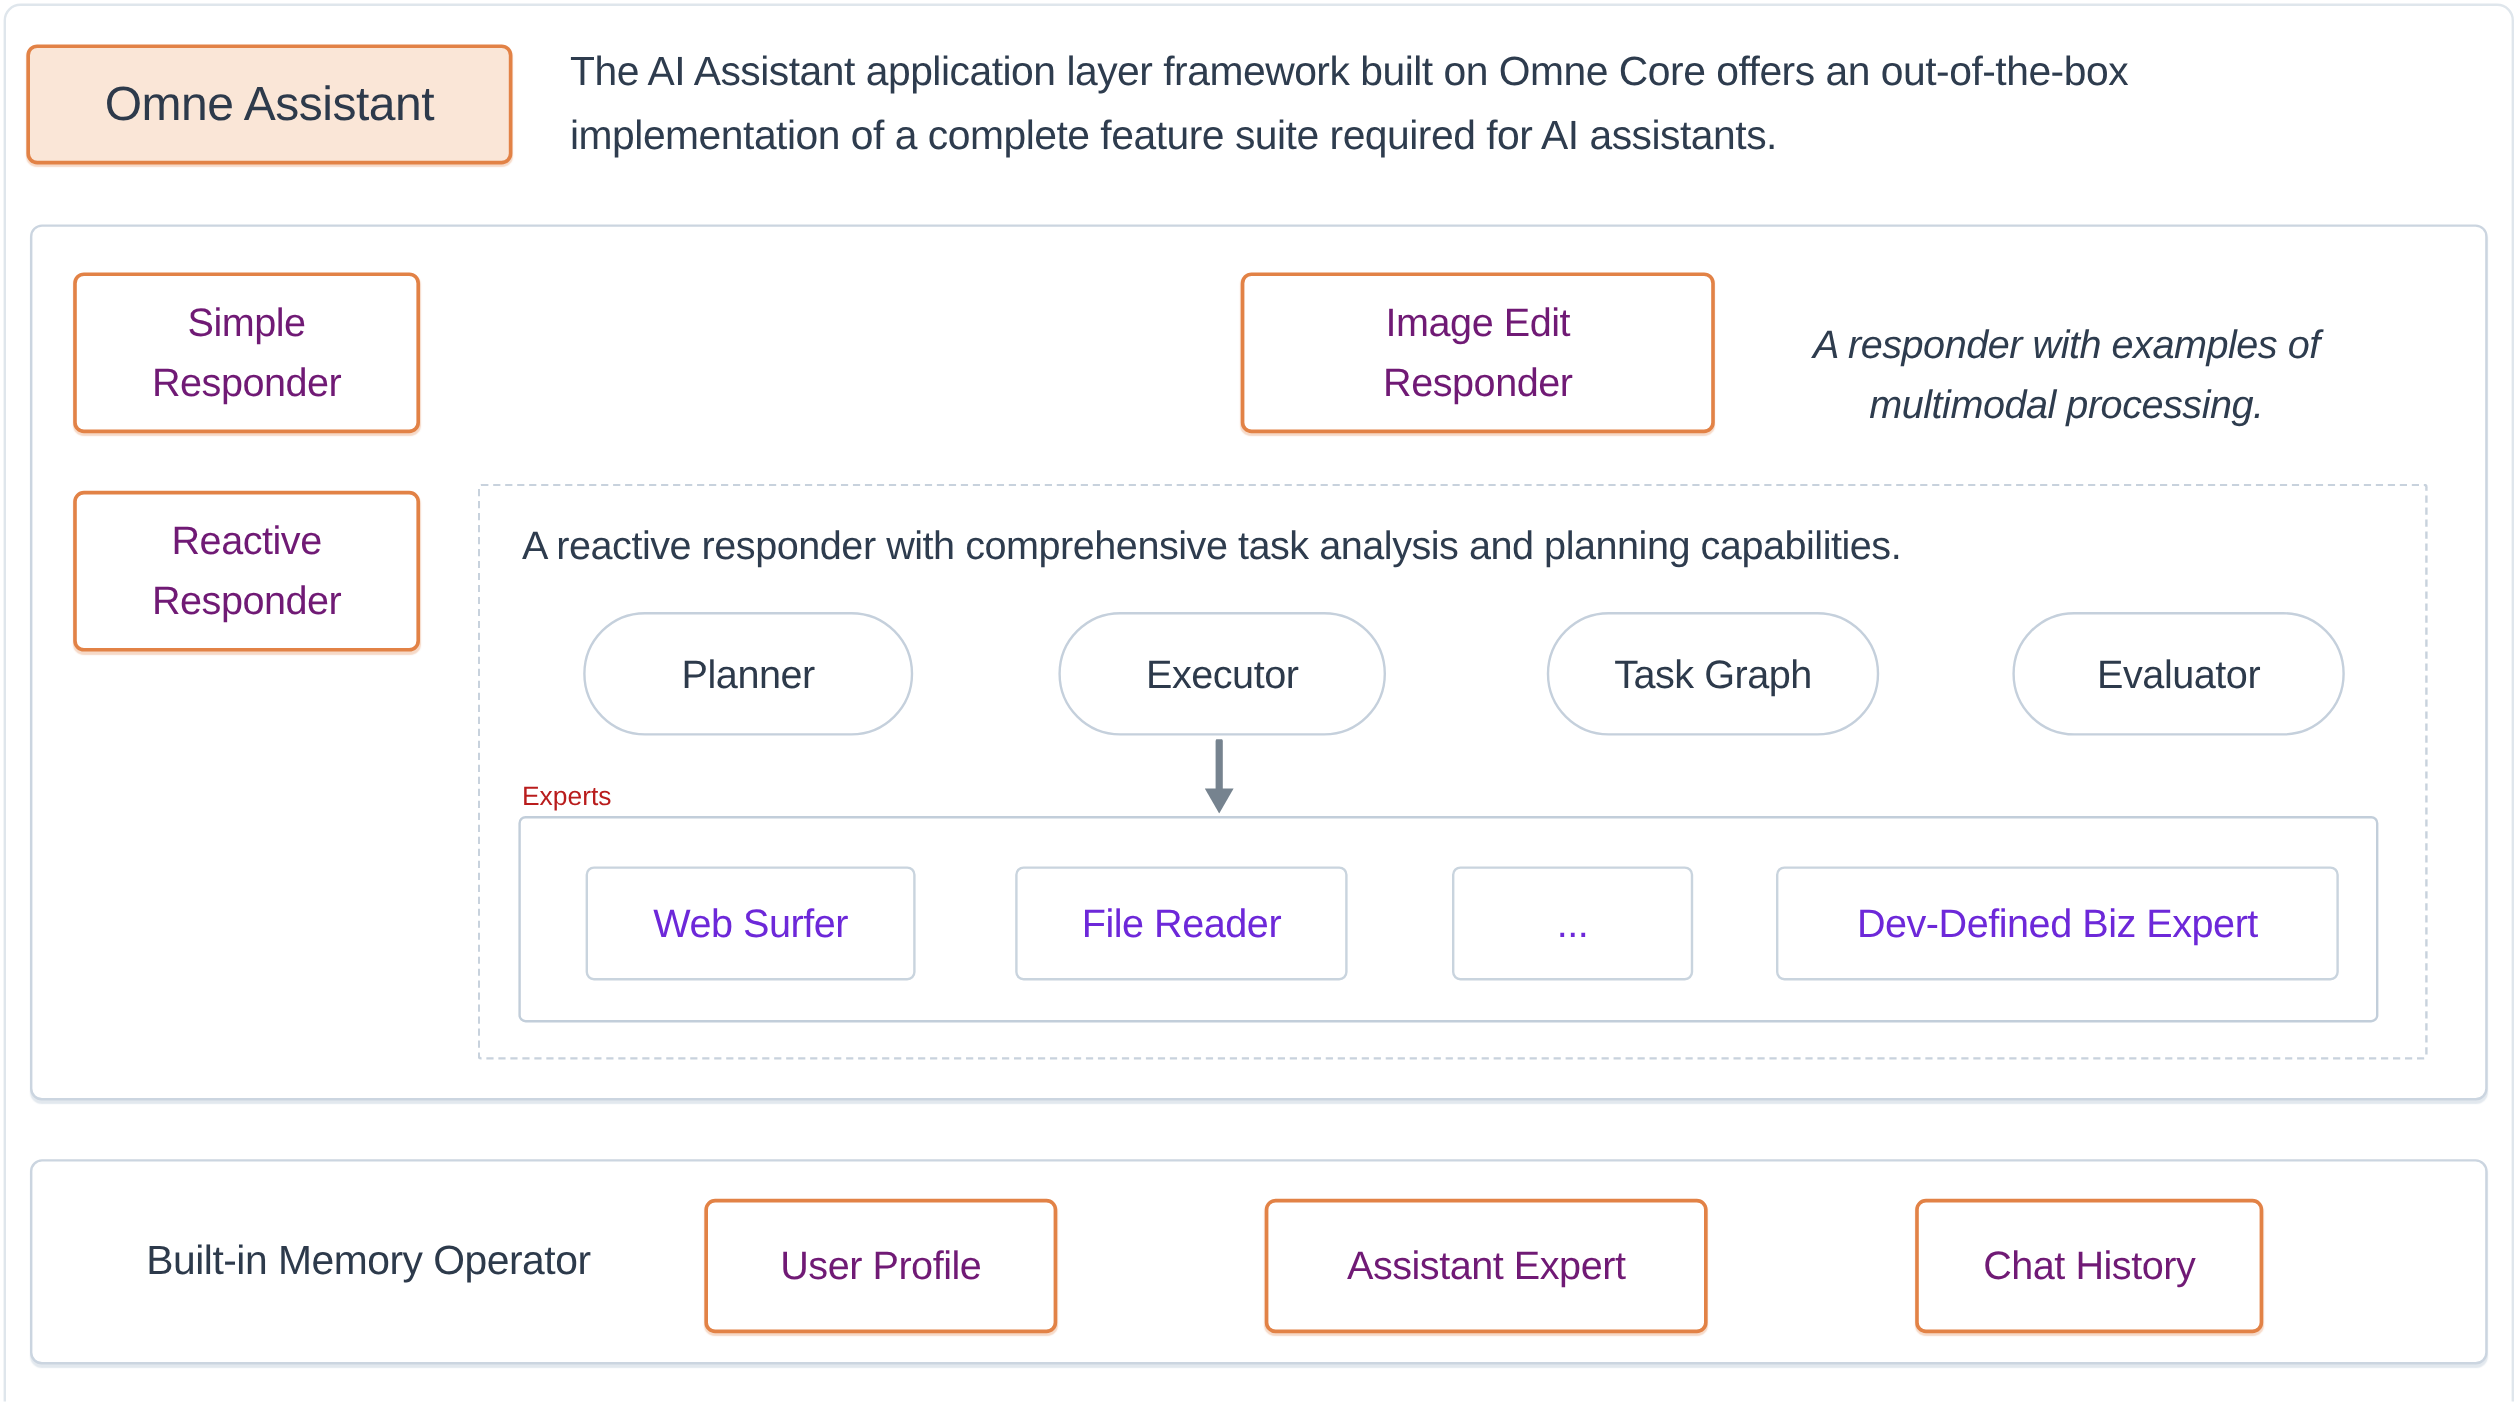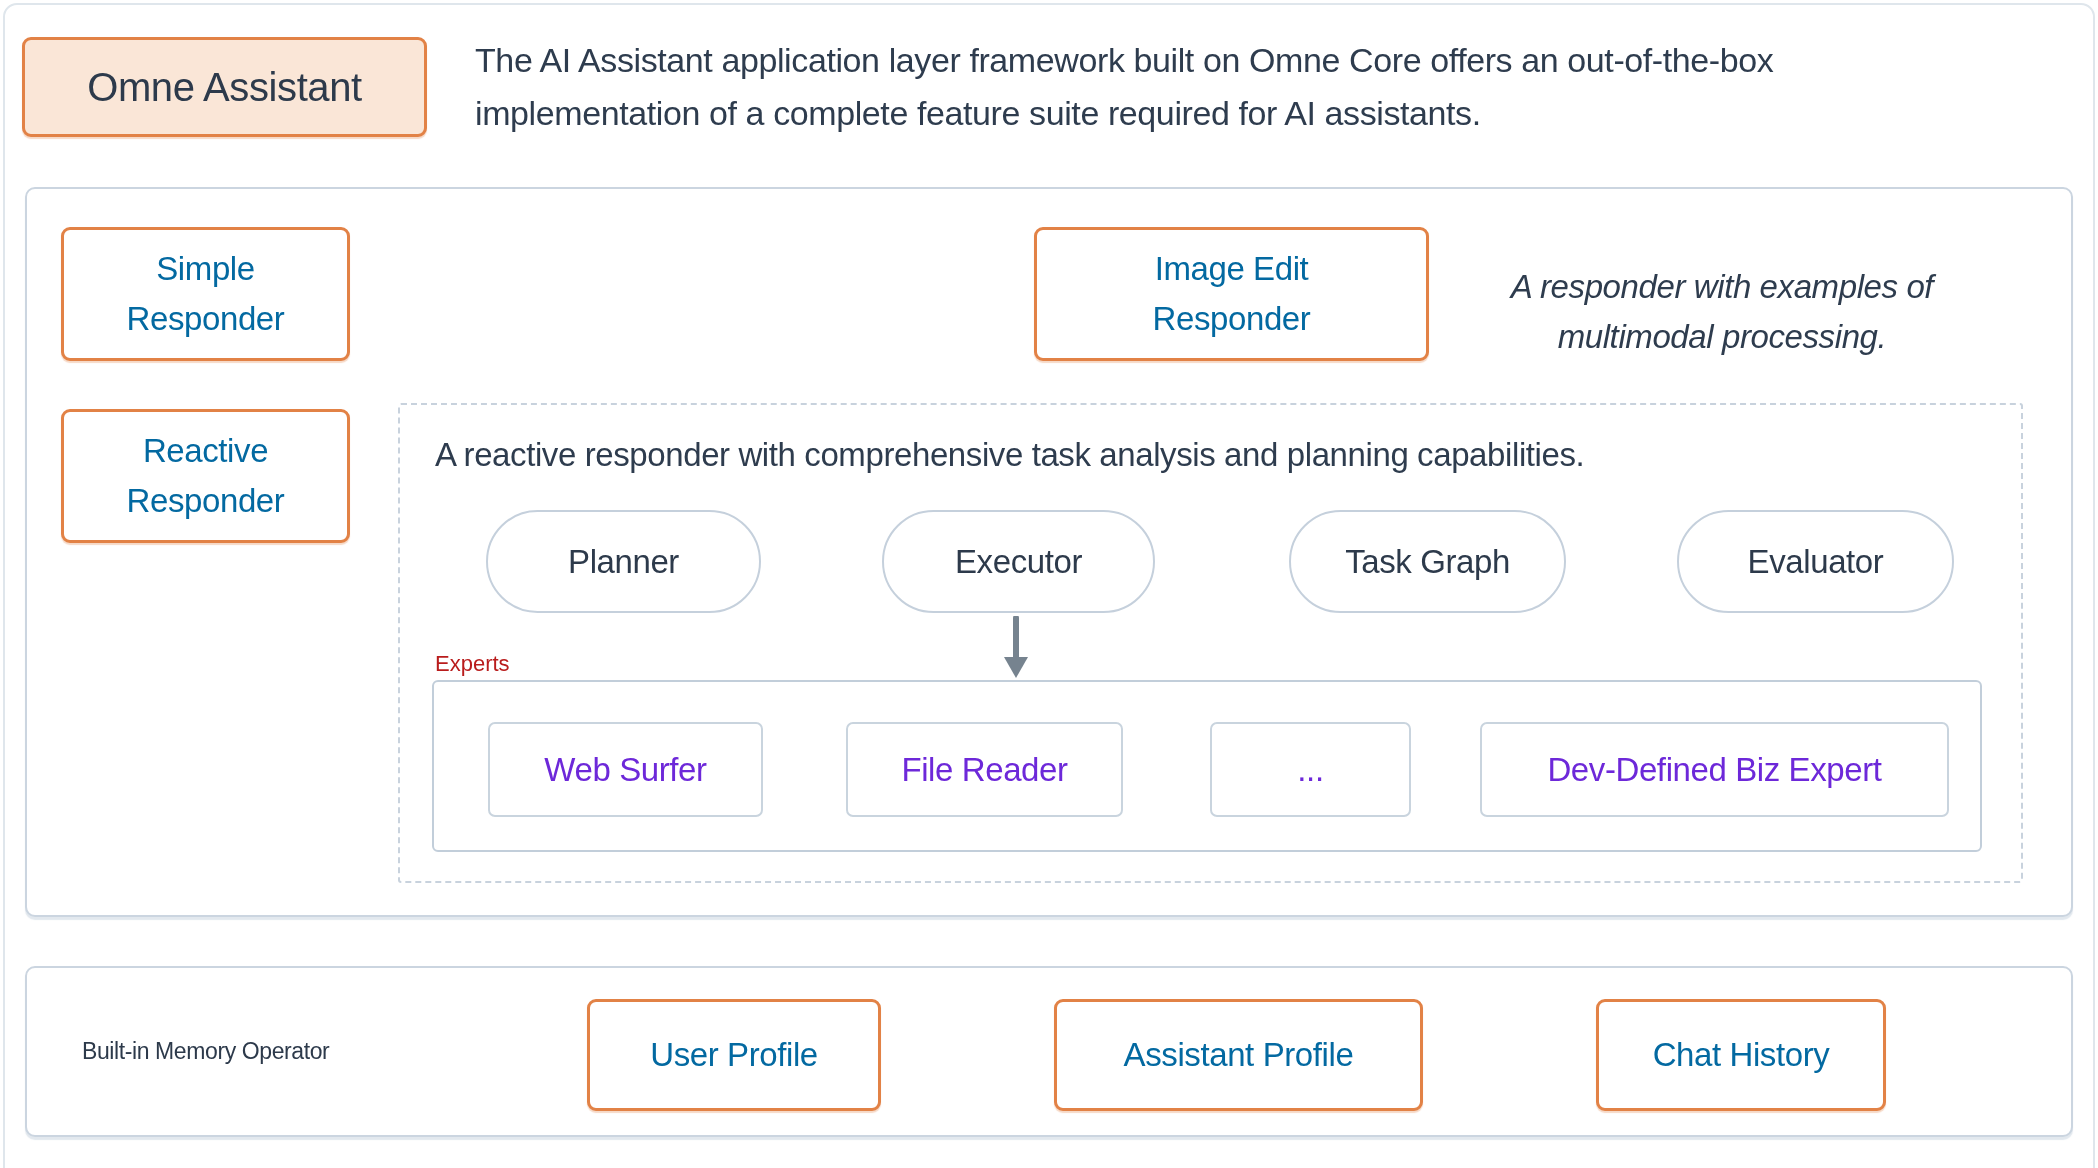--- a/index.html
+++ b/index.html
@@ -43,21 +43,21 @@
   .main-panel   { left: 25px; top: 187px;  width: 2048px; height: 730px; }
   .memory-panel { left: 25px; top: 966px;  width: 2048px; height: 171px; }
 
   
   .orange-box {
     background: #ffffff;
     border: 3px solid #e28246; border-radius: 9px;
     box-shadow: 0 2px 1px rgba(226,130,70,0.30);
     display: flex; align-items: center; justify-content: center;
     text-align: center;
-    font-size: 33px; line-height: 50px; color: #0369a1;
+    font-size: 33px; line-height: 50px; color: #701a75;
     white-space: pre-line;
   }
 
   .desc-text {
     display: flex; align-items: center; justify-content: center;
     text-align: center;
     font-size: 33px; line-height: 50px; color: #2e3c4e;
     white-space: pre-line;
   }
 
@@ -92,21 +92,21 @@
     background: #ffffff;
     border: 2px solid #c9d4de; border-radius: 7px;
     display: flex; align-items: center; justify-content: center;
     font-size: 33px; color: #6d28d9;
   }
 
   
   .memory-label {
     left: 55px; top: 0; height: 167px; width: 450px;
     display: flex; align-items: center;
-    font-size: 23px; font-weight: 500; color: #2d3a4b;
+    font-size: 34px; font-weight: 500; color: #2d3a4b; justify-content: center;
   }
   .memory-box {
     top: 31px; height: 112px;
     font-size: 33px;
   }
 
   .arrow-wrap { left: 597px; top: 211px; width: 38px; height: 62px; }
 </style>
 </head>
 <body>
@@ -191,18 +191,18 @@
 </div>
 
 <div class="abs memory-panel panel">
   <div class="abs memory-label">
     <span>Built-in Memory Operator</span>
   </div>
   <div class="abs orange-box memory-box" style="left:560px; width:294px;">
     <span>User Profile</span>
   </div>
   <div class="abs orange-box memory-box" style="left:1027px; width:369px;">
-    <span>Assistant Profile</span>
+    <span>Assistant Expert</span>
   </div>
   <div class="abs orange-box memory-box" style="left:1569px; width:290px;">
     <span>Chat History</span>
   </div>
 </div>
 
 </body></html>

